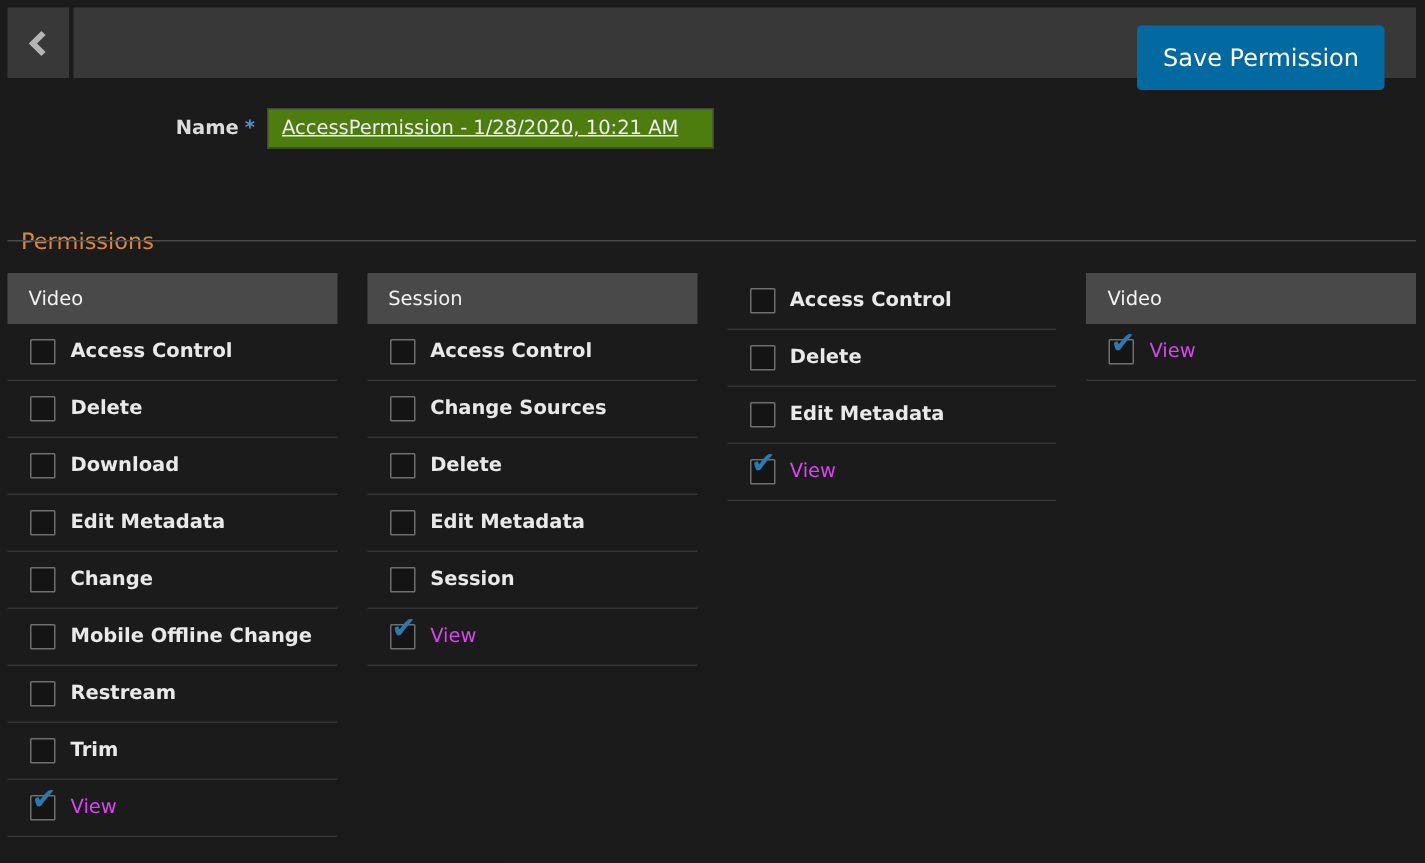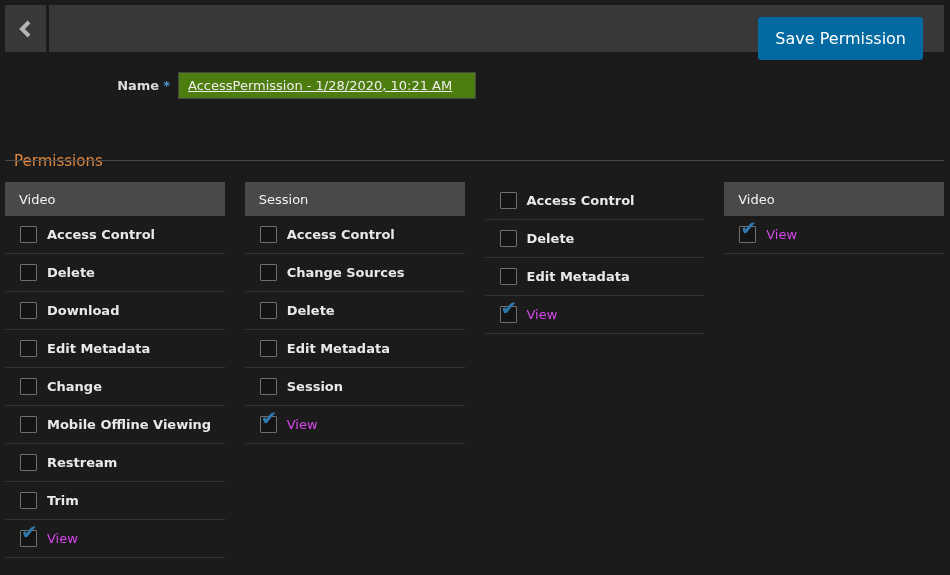--- a/index.html
+++ b/index.html
@@ -123,21 +123,21 @@
         <div class="row">
     <span class="cb">
       
     </span>
     <span class="label">Change</span>
   </div>
         <div class="row">
     <span class="cb">
       
     </span>
-    <span class="label">Mobile Offline Viewing</span>
+    <span class="label">Mobile Offline Change</span>
   </div>
         <div class="row">
     <span class="cb">
       
     </span>
     <span class="label">Restream</span>
   </div>
         <div class="row">
     <span class="cb">
       

